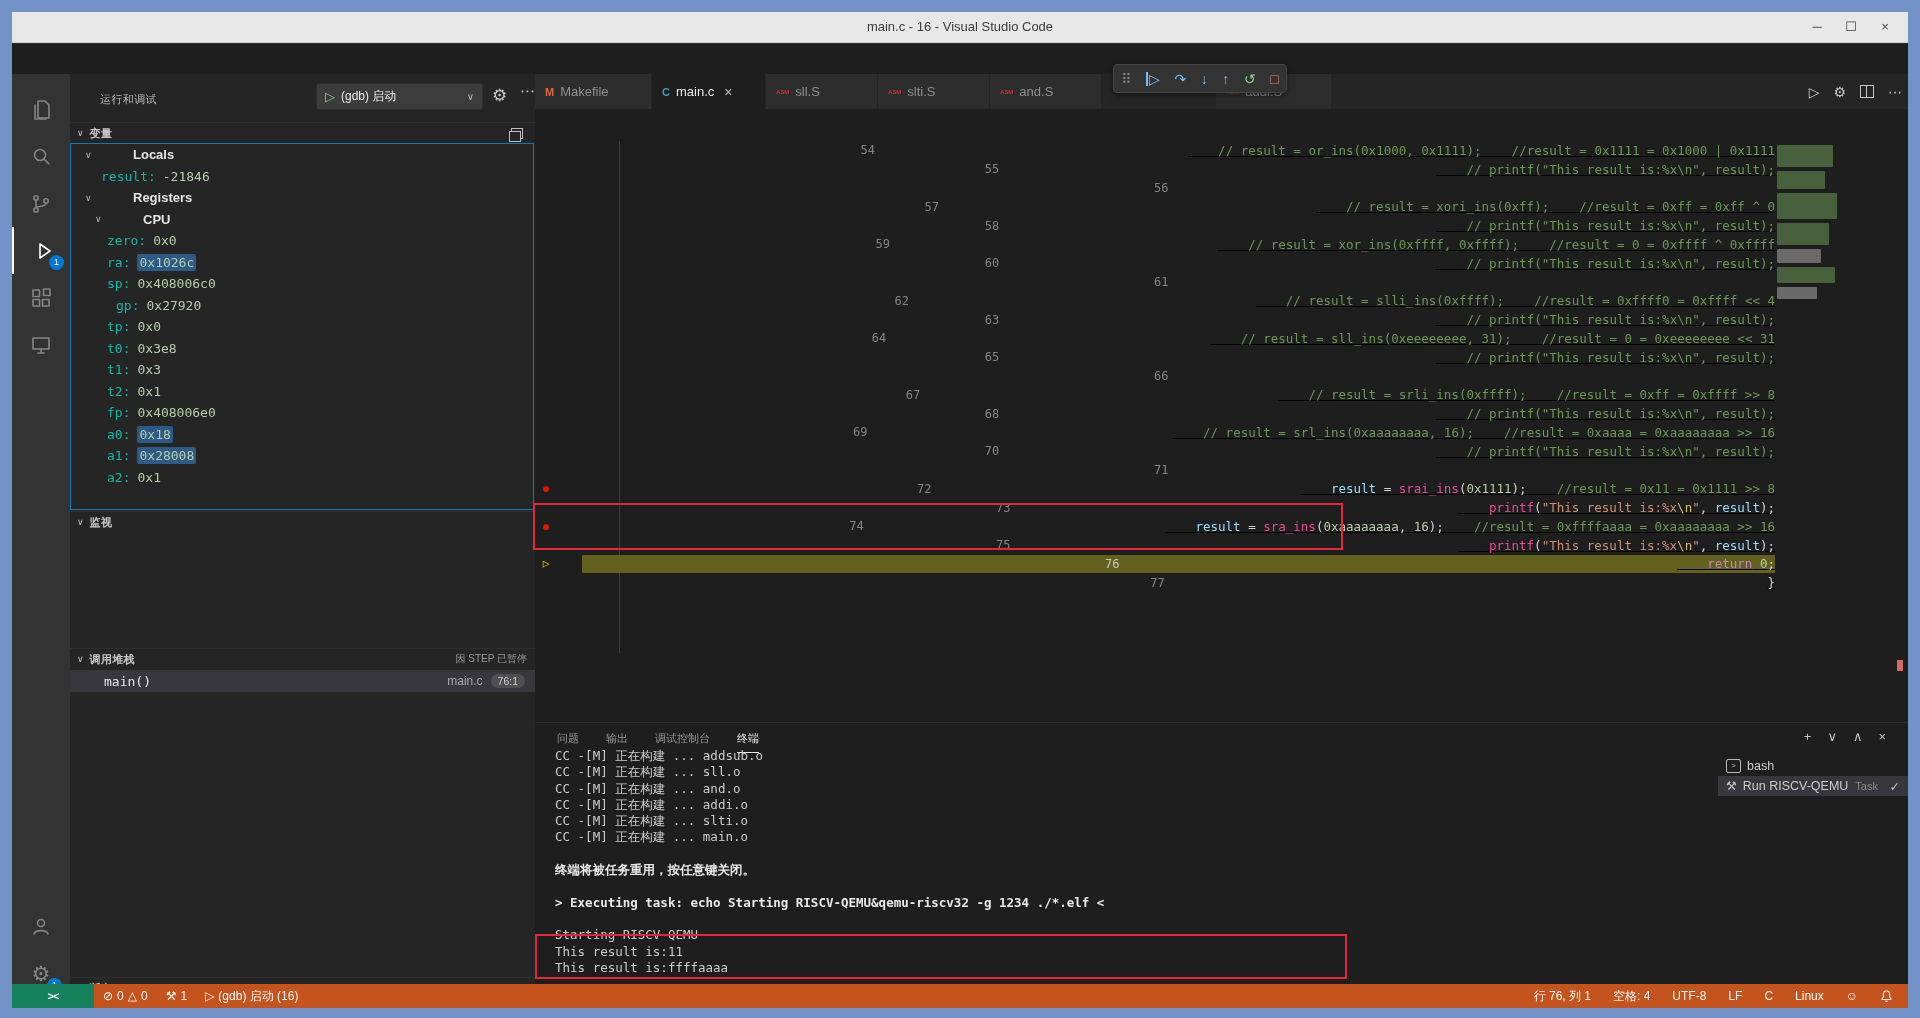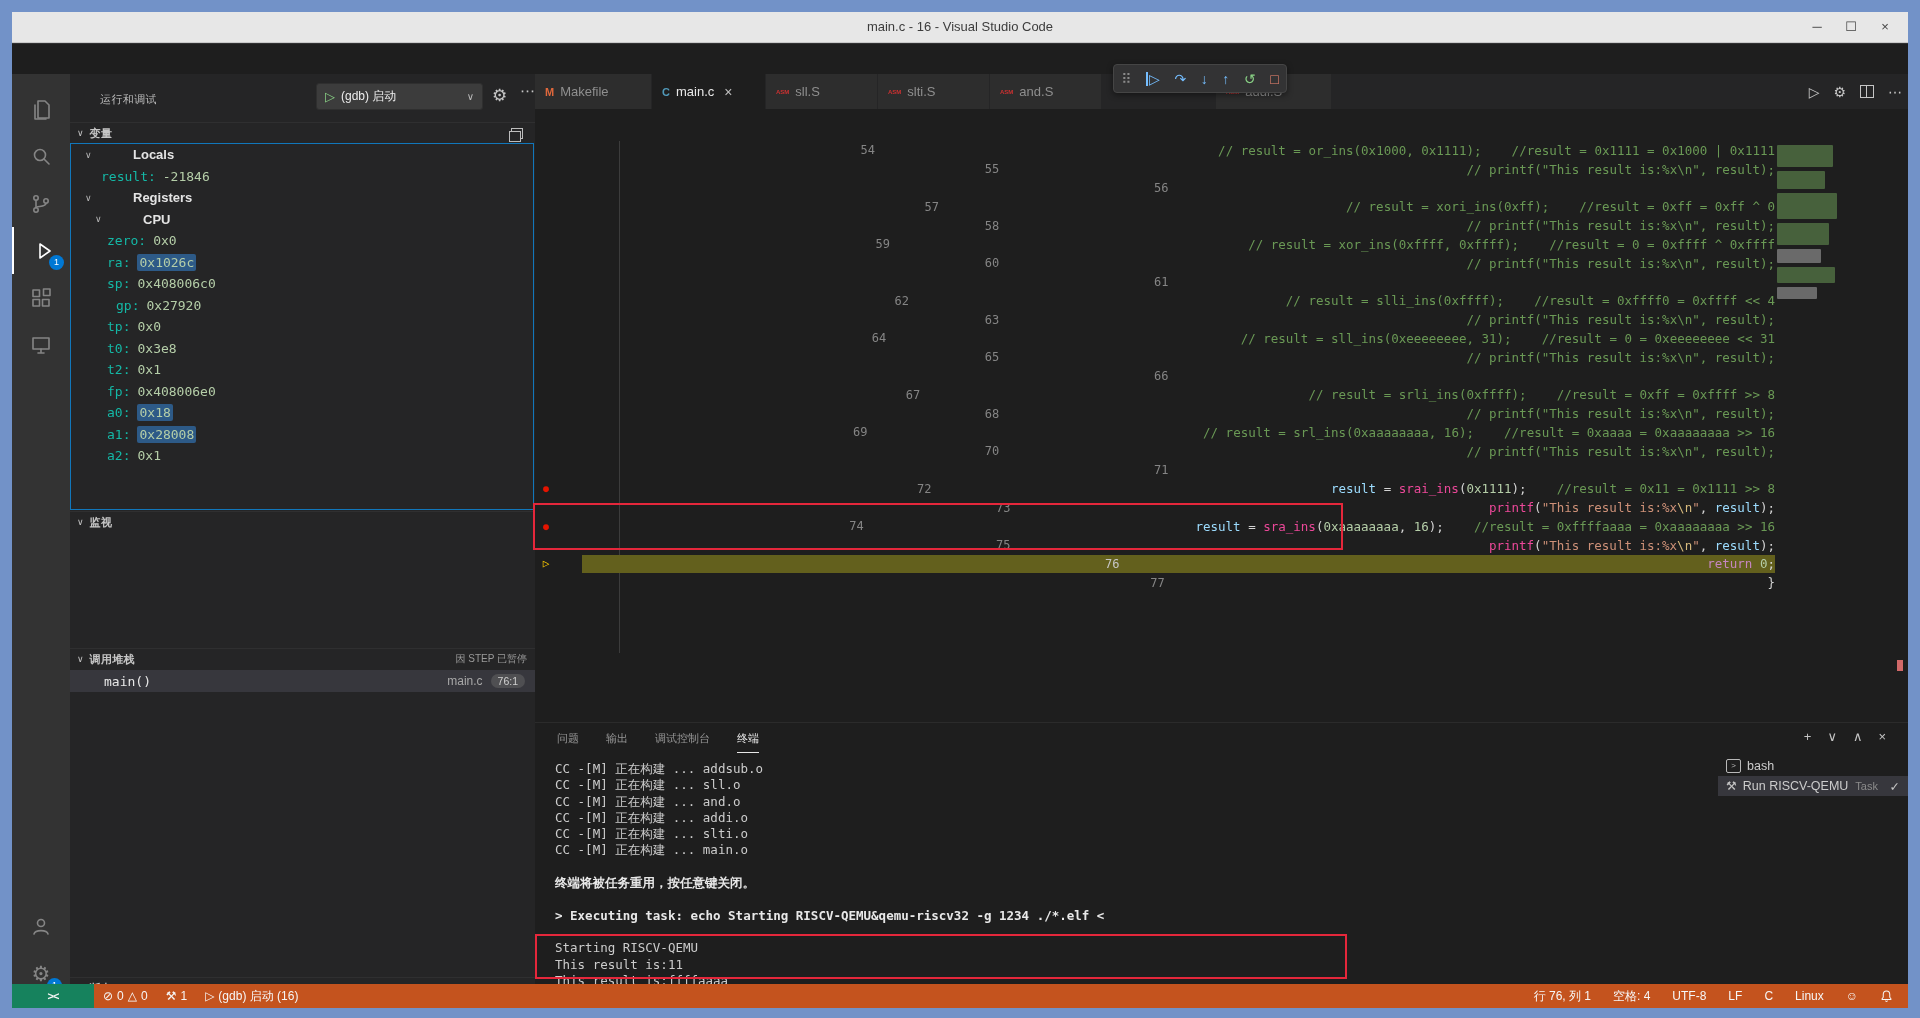--- a/index.html
+++ b/index.html
@@ -66,38 +66,38 @@
   #breadcrumb{left:0;top:35px;width:1373px;height:22px;display:flex;align-items:center;font-size:12px;color:#a9a9a9;padding-left:24px;box-sizing:border-box;background:#1e1e1e;}
   .bc-sep{margin:0 6px;color:#7f7f7f;}
   .bc-file-icon{color:#519aba;font-weight:bold;font-size:11px;margin-right:5px;}
   .bc-sym-icon{color:#b180d7;font-size:11px;margin-right:5px;}
   
   #code{left:0;top:67px;width:1240px;font-family:"DejaVu Sans Mono",monospace;font-size:12.5px;}
   .code-row{position:relative;height:18.8px;display:flex;align-items:center;white-space:pre;justify-content:space-between;}
   .g-bp{width:22px;text-align:center;color:#e51400;font-size:10px;z-index:2;}
   .g-bp .cur-arrow{color:#ffcc00;font-size:11px;}
   .g-num{width:26px;text-align:right;color:#858585;font-size:12px;z-index:2;}
-  .code-text{margin-left:21px;z-index:2;}
+  .code-text{margin-left:21px;z-index:2;text-decoration:underline;}
   .curline-bar{position:absolute;left:47px;right:0;top:0;bottom:0;background:#63601d;z-index:1;}
   .tk-cm{color:#6a9955}.tk-v{color:#9cdcfe}.tk-fn{color:#ec4899}.tk-num{color:#b5cea8}
   .tk-str{color:#ce9178}.tk-esc{color:#d7ba7d}.tk-kw{color:#c586c0}.tk-pl{color:#d4d4d4}
   #indent-guide{left:84px;top:67px;width:1px;height:512px;background:#3c3c3c;}
   
   #minimap{left:1240px;top:67px;width:131px;height:500px;}
   .mm-mark{position:absolute;left:2px;border-radius:1px;}
   .mm-g{background:rgba(106,153,85,0.55);}
   .mm-l{background:rgba(200,200,200,0.45);}
   #ruler-mark{left:1362px;top:586px;width:6px;height:11px;background:#d16969;}
   
   #panel{left:0;top:648px;width:1373px;height:274px;background:#1e1e1e;border-top:1px solid #2b2b2b;}
   #panel-tabs{position:absolute;left:22px;top:8px;display:flex;gap:27px;}
   .panel-tab{color:#969696;font-size:11px;padding-bottom:6px;}
   .panel-tab.active{color:#e7e7e7;border-bottom:1px solid #e7e7e7;}
   .panel-actions{position:absolute;right:22px;top:6px;display:flex;gap:16px;color:#c5c5c5;font-size:13px;}
-  #terminal{position:absolute;left:20px;top:38px;width:1150px;font-family:"DejaVu Sans Mono",monospace;font-size:12.5px;line-height:16.3px;color:#cccccc;white-space:pre;}
+  #terminal{position:absolute;left:20px;top:25px;width:1150px;font-family:"DejaVu Sans Mono",monospace;font-size:12.5px;line-height:16.3px;color:#cccccc;white-space:pre;}
   .term-bold{font-weight:bold;color:#e8e8e8;}
   #term-list{position:absolute;left:1183px;top:33px;width:190px;}
   .term-item{height:20px;display:flex;align-items:center;font-size:12.5px;color:#cccccc;padding-left:8px;}
   .term-item.selected{background:#37373d;}
   .ti-icon{width:13px;height:12px;border:1px solid #b9b9b9;border-radius:2px;font-size:8px;line-height:12px;text-align:center;color:#b9b9b9;margin-right:6px;}
   .ti-tool{color:#c5c5c5;font-size:12px;margin-right:6px;}
   .ti-meta{color:#8b8b8b;font-size:11px;margin-left:7px;flex:1;}
   .ti-check{color:#c5c5c5;margin-right:8px;}
   
   #dbg-toolbar{left:1101px;top:52px;width:172px;height:27px;background:#333334;border:1px solid #454545;border-radius:4px;box-shadow:0 2px 6px rgba(0,0,0,.45);display:flex;align-items:center;justify-content:space-around;z-index:30;}
@@ -214,20 +214,21 @@
           <div class="var-row" style="padding-left: 14px;"><span class="var-twist">∨</span><span class="var-group">Locals</span></div>
           <div class="var-row" style="padding-left: 30px;"><span class="var-kv"><span class="var-name">result:</span><span class="var-val">-21846</span></span></div>
           <div class="var-row" style="padding-left: 14px;"><span class="var-twist">∨</span><span class="var-group">Registers</span></div>
           <div class="var-row" style="padding-left: 24px;"><span class="var-twist">∨</span><span class="var-group">CPU</span></div>
           <div class="var-row" style="padding-left: 36px;"><span class="var-kv"><span class="var-name">zero:</span><span class="var-val">0x0</span></span></div>
           <div class="var-row" style="padding-left: 36px;"><span class="var-kv"><span class="var-name">ra:</span><span class="var-val hl">0x1026c</span></span></div>
           <div class="var-row" style="padding-left: 36px;"><span class="var-kv"><span class="var-name">sp:</span><span class="var-val">0x408006c0</span></span></div>
           <div class="var-row" style="padding-left: 36px; margin-left: 9px;"><span class="var-kv"><span class="var-name">gp:</span><span class="var-val">0x27920</span></span></div>
           <div class="var-row" style="padding-left: 36px;"><span class="var-kv"><span class="var-name">tp:</span><span class="var-val">0x0</span></span></div>
           <div class="var-row" style="padding-left: 36px;"><span class="var-kv"><span class="var-name">t0:</span><span class="var-val">0x3e8</span></span></div>
+          <div class="var-row" style="padding-left: 36px;"><span class="var-kv"><span class="var-name">t1:</span><span class="var-val">0x3</span></span></div>
           <div class="var-row" style="padding-left: 36px;"><span class="var-kv"><span class="var-name">t2:</span><span class="var-val">0x1</span></span></div>
           <div class="var-row" style="padding-left: 36px;"><span class="var-kv"><span class="var-name">fp:</span><span class="var-val">0x408006e0</span></span></div>
           <div class="var-row" style="padding-left: 36px;"><span class="var-kv"><span class="var-name">a0:</span><span class="var-val hl">0x18</span></span></div>
           <div class="var-row" style="padding-left: 36px;"><span class="var-kv"><span class="var-name">a1:</span><span class="var-val hl">0x28008</span></span></div>
           <div class="var-row" style="padding-left: 36px;"><span class="var-kv"><span class="var-name">a2:</span><span class="var-val">0x1</span></span></div>
         </div>
 
       <div class="section-header" style="top:437px;">
         <span class="sec-chev">∨</span>
         <span class="sec-label">监视</span>

